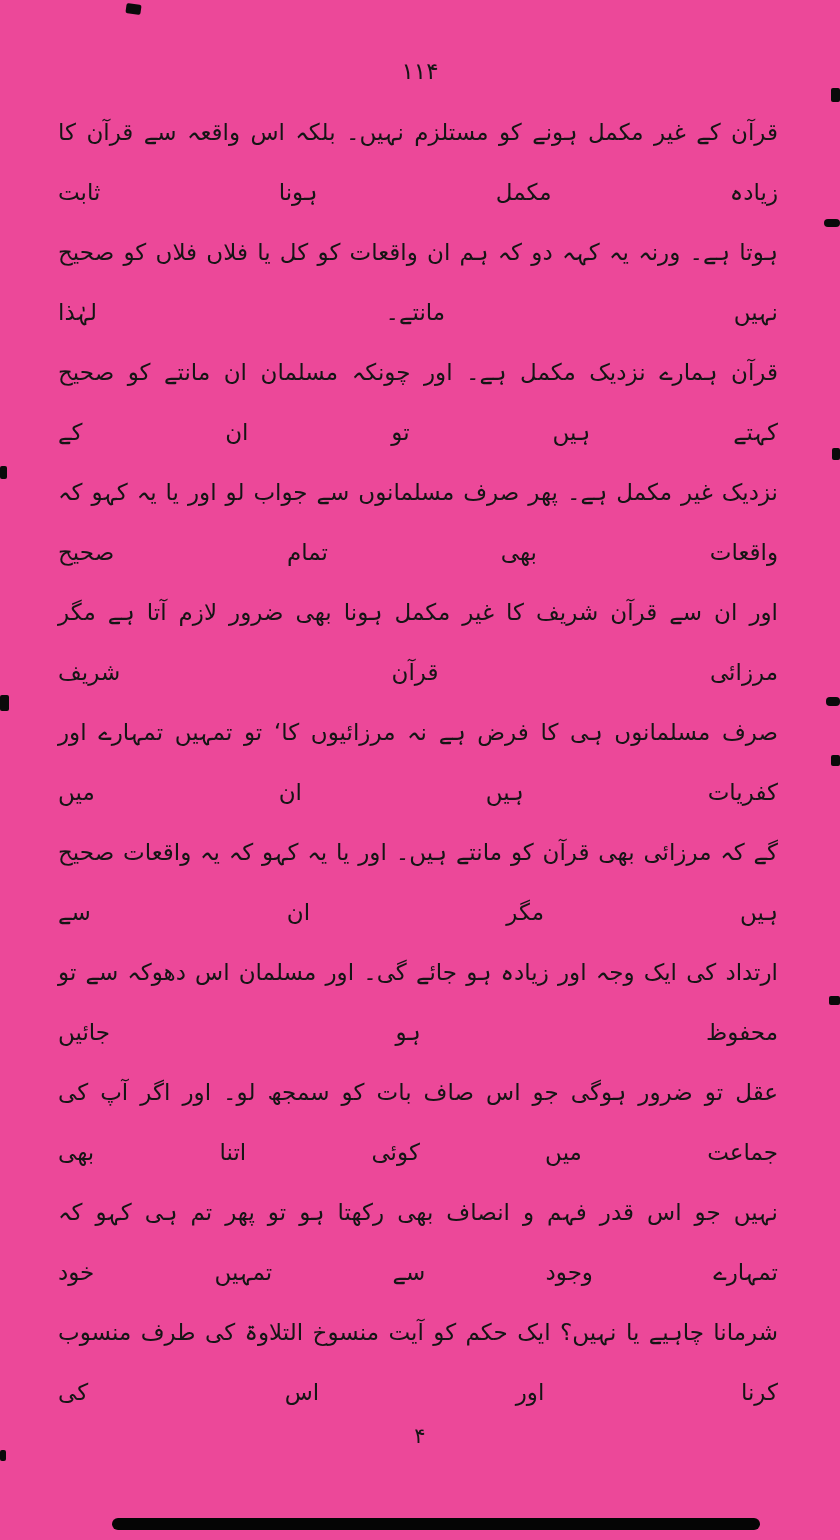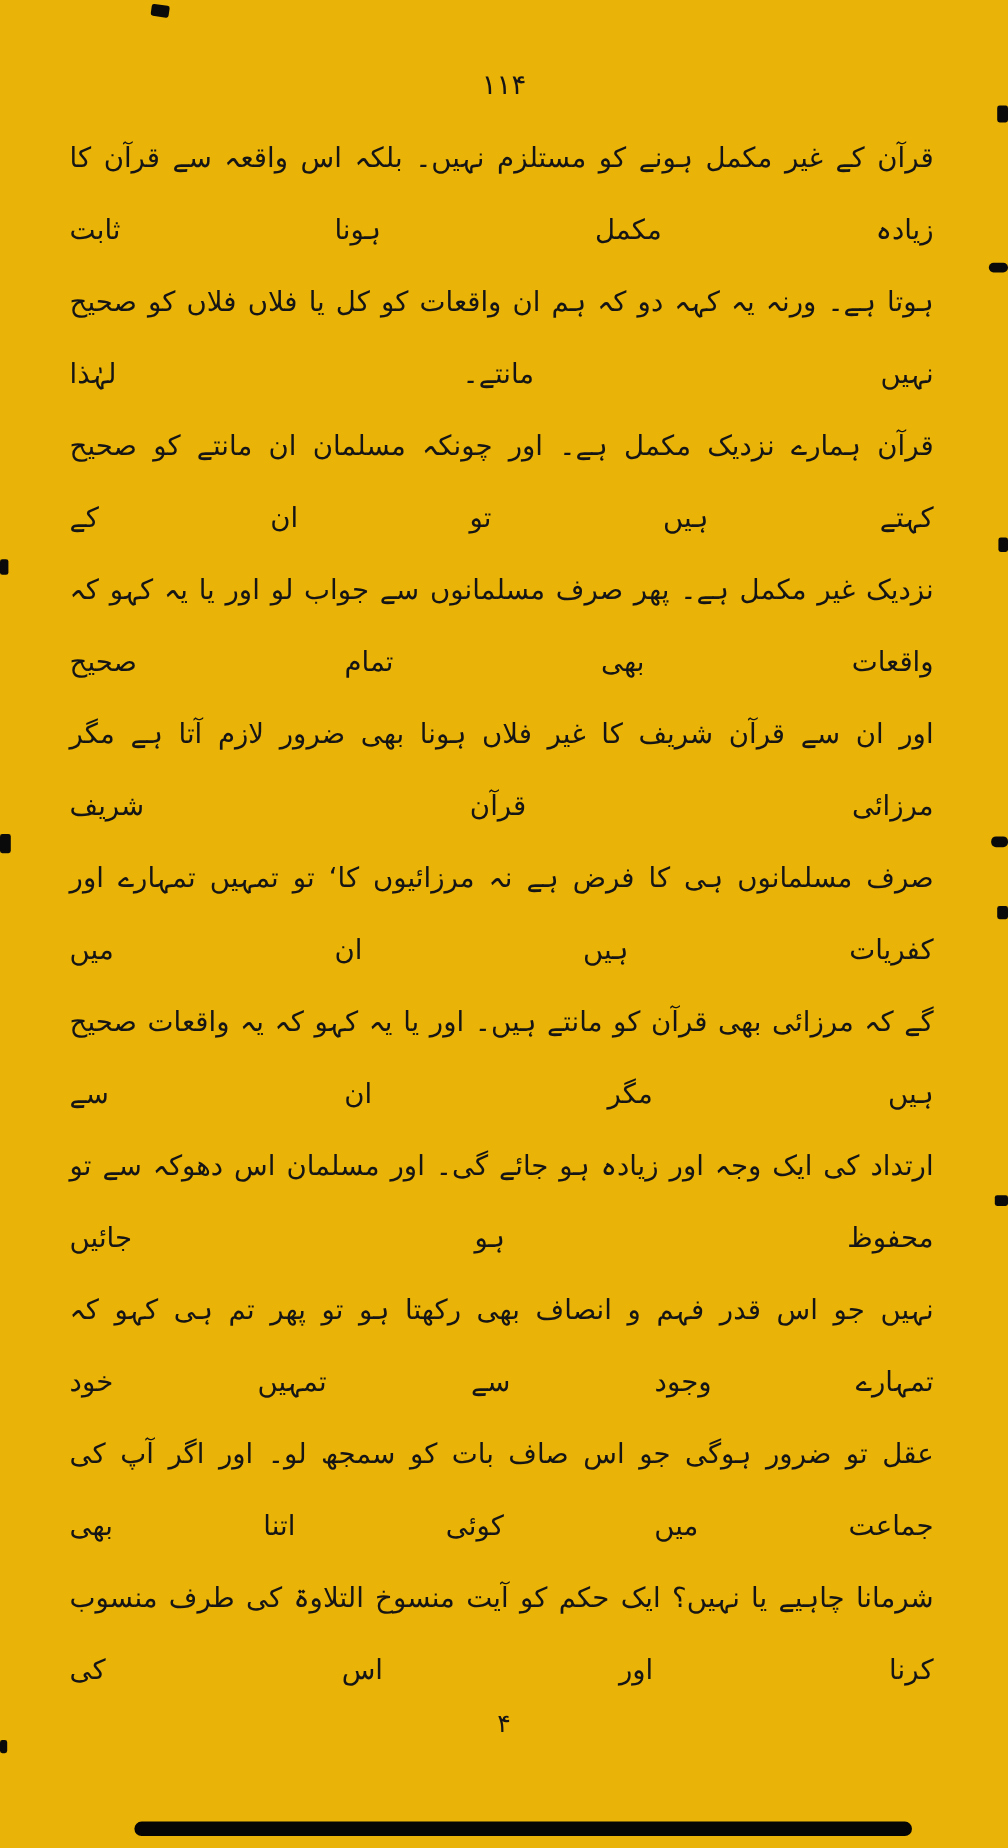--- a/index.html
+++ b/index.html
@@ -65,34 +65,34 @@
   .m-l3{left:0px;top:1450px;width:6px;height:11px;}
   .m-bottom{
     left:112px;top:1518px;width:648px;height:12px;
     border-radius:6px;
     background:#050505;
   }
 </style>
 </head>
 <body>
 
-<div class="page" style="background: #eab308;">
+<div class="page" style="background: #ec4899;">
   <div class="page-number-top">۱۱۴</div>
 
   <div class="text-block" style="color: rgb(21, 21, 21);">
       <div class="line">قرآن کے غیر مکمل ہونے کو مستلزم نہیں۔ بلکہ اس واقعہ سے قرآن کا زیادہ مکمل ہونا ثابت</div>
       <div class="line">ہوتا ہے۔ ورنہ یہ کہہ دو کہ ہم ان واقعات کو کل یا فلاں فلاں کو صحیح نہیں مانتے۔ لہٰذا</div>
       <div class="line">قرآن ہمارے نزدیک مکمل ہے۔ اور چونکہ مسلمان ان مانتے کو صحیح کہتے ہیں تو ان کے</div>
       <div class="line">نزدیک غیر مکمل ہے۔ پھر صرف مسلمانوں سے جواب لو اور یا یہ کہو کہ واقعات بھی تمام صحیح</div>
-      <div class="line">اور ان سے قرآن شریف کا غیر فلاں ہونا بھی ضرور لازم آتا ہے مگر مرزائی قرآن شریف</div>
+      <div class="line">اور ان سے قرآن شریف کا غیر مکمل ہونا بھی ضرور لازم آتا ہے مگر مرزائی قرآن شریف</div>
       <div class="line">صرف مسلمانوں ہی کا فرض ہے نہ مرزائیوں کا‘ تو تمہیں تمہارے اور کفریات ہیں ان میں</div>
       <div class="line">گے کہ مرزائی بھی قرآن کو مانتے ہیں۔ اور یا یہ کہو کہ یہ واقعات صحیح ہیں مگر ان سے</div>
       <div class="line">ارتداد کی ایک وجہ اور زیادہ ہو جائے گی۔ اور مسلمان اس دھوکہ سے تو محفوظ ہو جائیں</div>
+      <div class="line">عقل تو ضرور ہوگی جو اس صاف بات کو سمجھ لو۔ اور اگر آپ کی جماعت میں کوئی اتنا بھی</div>
       <div class="line">نہیں جو اس قدر فہم و انصاف بھی رکھتا ہو تو پھر تم ہی کہو کہ تمہارے وجود سے تمہیں خود</div>
-      <div class="line">عقل تو ضرور ہوگی جو اس صاف بات کو سمجھ لو۔ اور اگر آپ کی جماعت میں کوئی اتنا بھی</div>
       <div class="line">شرمانا چاہیے یا نہیں؟ ایک حکم کو آیت منسوخ التلاوۃ کی طرف منسوب کرنا اور اس کی</div>
     </div>
 
   <div class="page-number-bottom">۴</div>
 
   <div class="mark m-top"></div>
   <div class="mark m-r1"></div>
   <div class="mark m-r2"></div>
   <div class="mark m-r3"></div>
   <div class="mark m-r4"></div>

